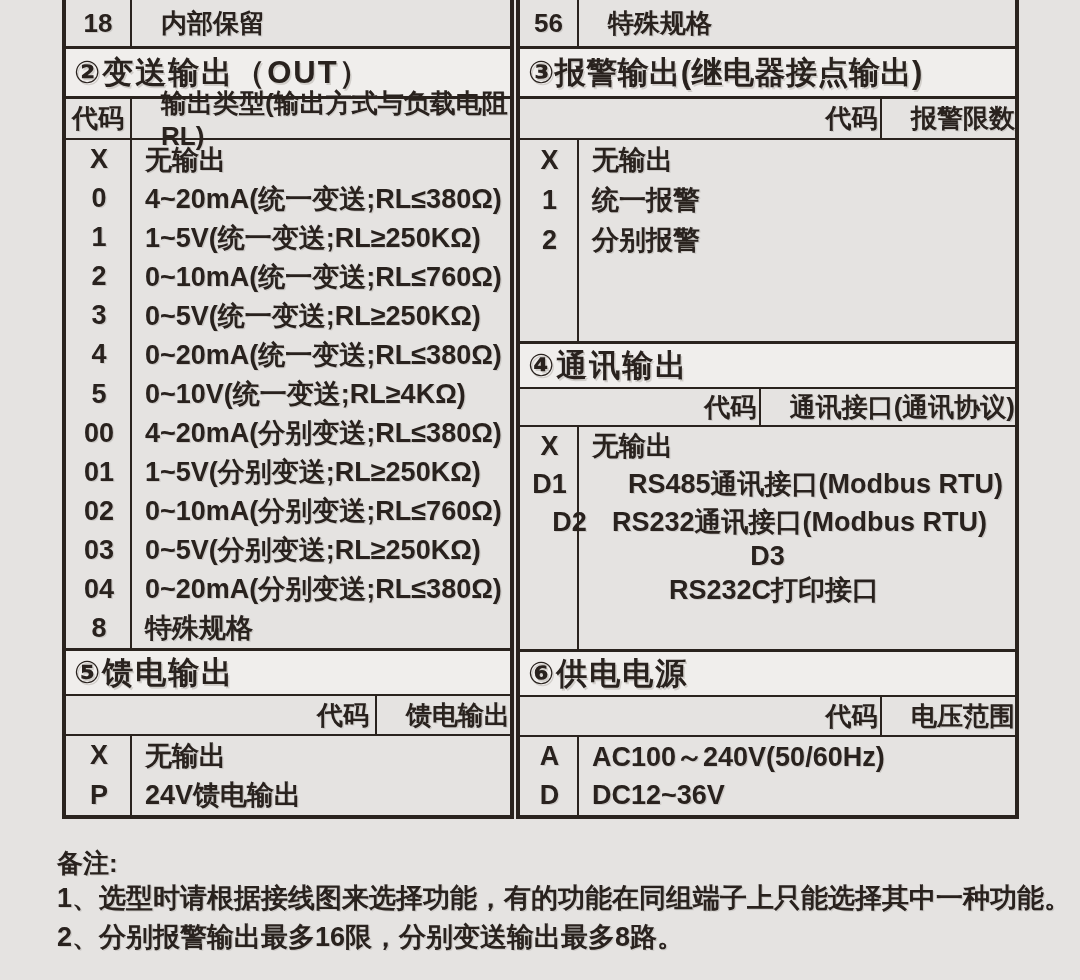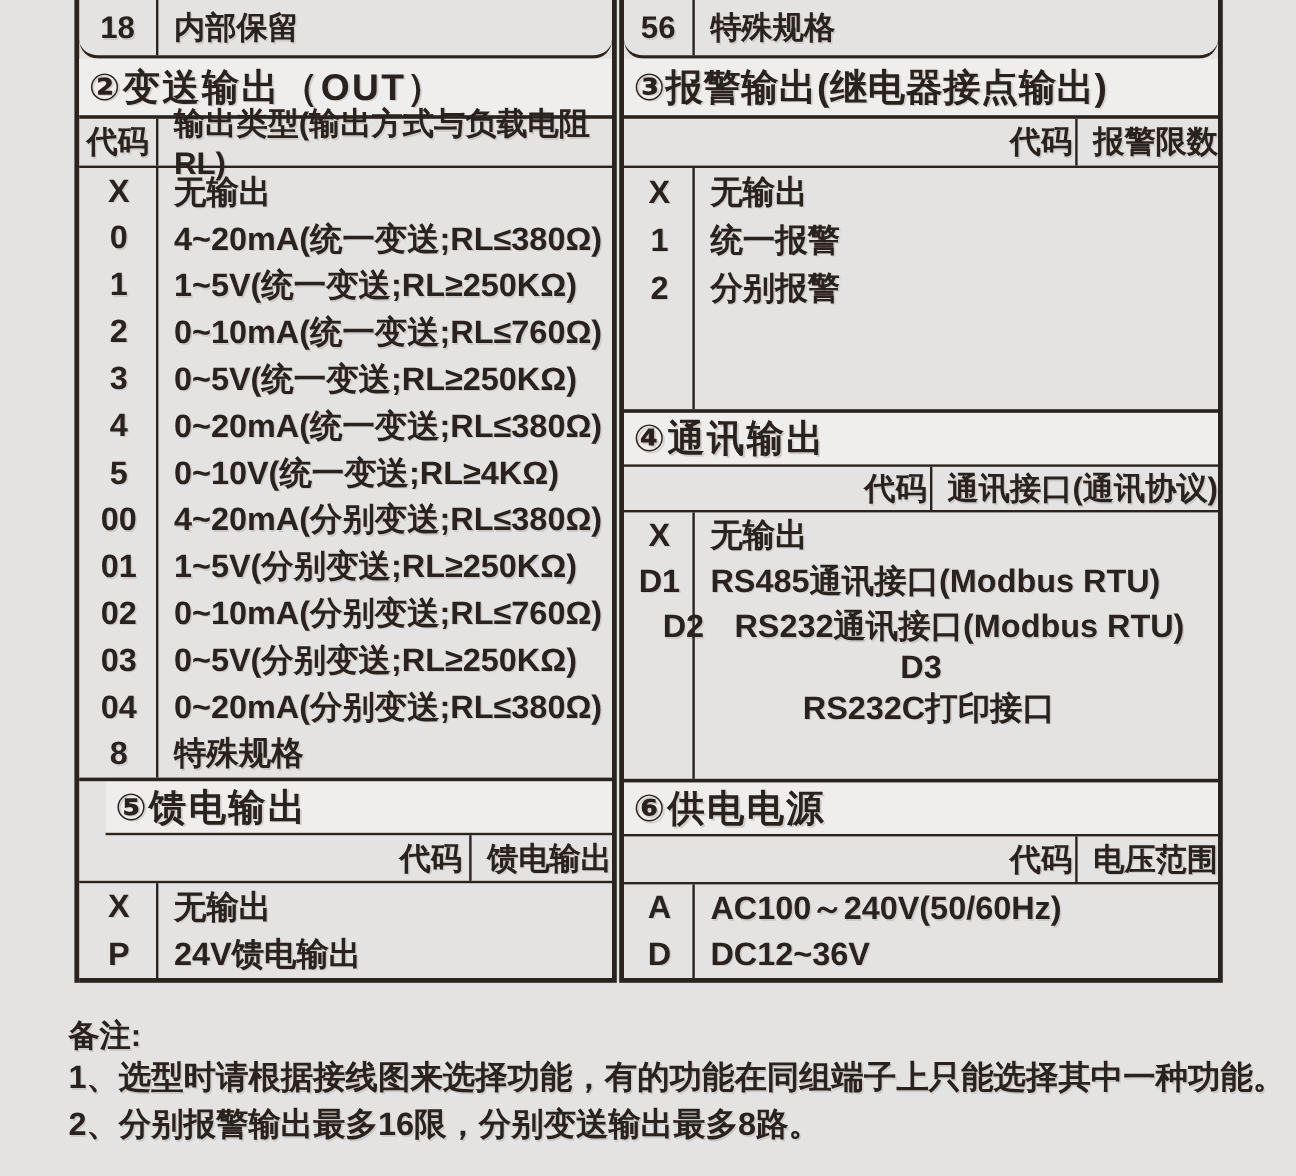--- a/index.html
+++ b/index.html
@@ -16,35 +16,35 @@
     color:var(--txt);
     -webkit-font-smoothing:antialiased;
   }
   .tcol{
     position:absolute;top:0;box-sizing:border-box;
     border-left:4px solid var(--bc);
     border-right:4px solid var(--bc);
   }
   #left-col{left:62px;width:452px;}
   #right-col{left:516px;width:503px;}
-  .prev-row{height:46px;border-bottom:3px solid var(--bc);display:flex;align-items:center;border-radius:16px;}
+  .prev-row{height:46px;border-bottom:3px solid var(--bc);display:flex;align-items:center;}
   .band{
     height:47px;border-bottom:3px solid var(--bc);
     background:var(--band);
     display:flex;align-items:center;padding-left:8px;
     font-size:31px;font-weight:700;letter-spacing:2px;
     text-shadow:1.5px 1.5px 0 rgba(70,60,52,0.18);
   }
   .band.tight{letter-spacing:0.5px;}
   .colhead{height:39px;border-bottom:2px solid var(--bc);display:flex;align-items:center;font-size:26px;font-weight:600;justify-content:flex-end;}
   .codecell{box-sizing:border-box;border-right:2px solid var(--bc);height:100%;
     display:flex;align-items:center;justify-content:center;flex:none;}
   .lw .codecell{width:66px;}
   .rw .codecell{width:59px;}
-  .headlabel{padding-left:13px;}
+  .headlabel{padding-left:29px;}
   .tbody{position:relative;display:flex;flex-direction:column;}
   .tbody .vdiv{position:absolute;top:0;bottom:0;width:2px;background:var(--bc);}
   .lw .vdiv{left:64px;}
   .rw .vdiv{left:57px;}
   .trow{display:flex;align-items:center;font-size:27px;font-weight:600;flex:none;
     text-shadow:1.2px 1.2px 0 rgba(70,60,52,0.15);}
   .trow .rcode{flex:none;text-align:center;}
   .lw .rcode{width:66px;}
   .rw .rcode{width:59px;}
   .trow .rlabel{padding-left:13px;white-space:nowrap;}
@@ -123,21 +123,21 @@
     <div class="trow">
         <div class="rcode">04</div>
         <div class="rlabel">0~20mA(分别变送;RL≤380Ω)</div>
       </div>
     <div class="trow">
         <div class="rcode">8</div>
         <div class="rlabel">特殊规格</div>
       </div>
   </div>
 
-  <div class="band" style="height:43px;border-bottom-width:2px;margin-left:22px;">⑤馈电输出</div>
+  <div class="band" style="height:43px;border-bottom-width:2px;">⑤馈电输出</div>
 
   <div class="colhead" style="height:38px;">
     <div class="codecell">代码</div>
     <div class="headlabel">馈电输出</div>
   </div>
 
   <div class="tbody grow-rows bb4" style="height:79px;">
     <div class="vdiv"></div>
     <div class="trow">
         <div class="rcode">X</div>
@@ -186,21 +186,21 @@
     <div class="codecell">代码</div>
     <div class="headlabel">通讯接口(通讯协议)</div>
   </div>
 
   <div class="tbody bb3" style="height:222px;">
     <div class="vdiv"></div>
     <div class="trow" style="height:38px;">
         <div class="rcode">X</div>
         <div class="rlabel">无输出</div>
       </div>
-    <div class="trow" style="height:38px;">
+    <div class="trow" style="height:38px;gap:36px;">
         <div class="rcode">D1</div>
         <div class="rlabel">RS485通讯接口(Modbus RTU)</div>
       </div>
     <div class="trow" style="height:38px;margin-left:20px;">
         <div class="rcode">D2</div>
         <div class="rlabel">RS232通讯接口(Modbus RTU)</div>
       </div>
     <div class="trow" style="height:38px;flex-direction:column;">
         <div class="rcode">D3</div>
         <div class="rlabel">RS232C打印接口</div>

